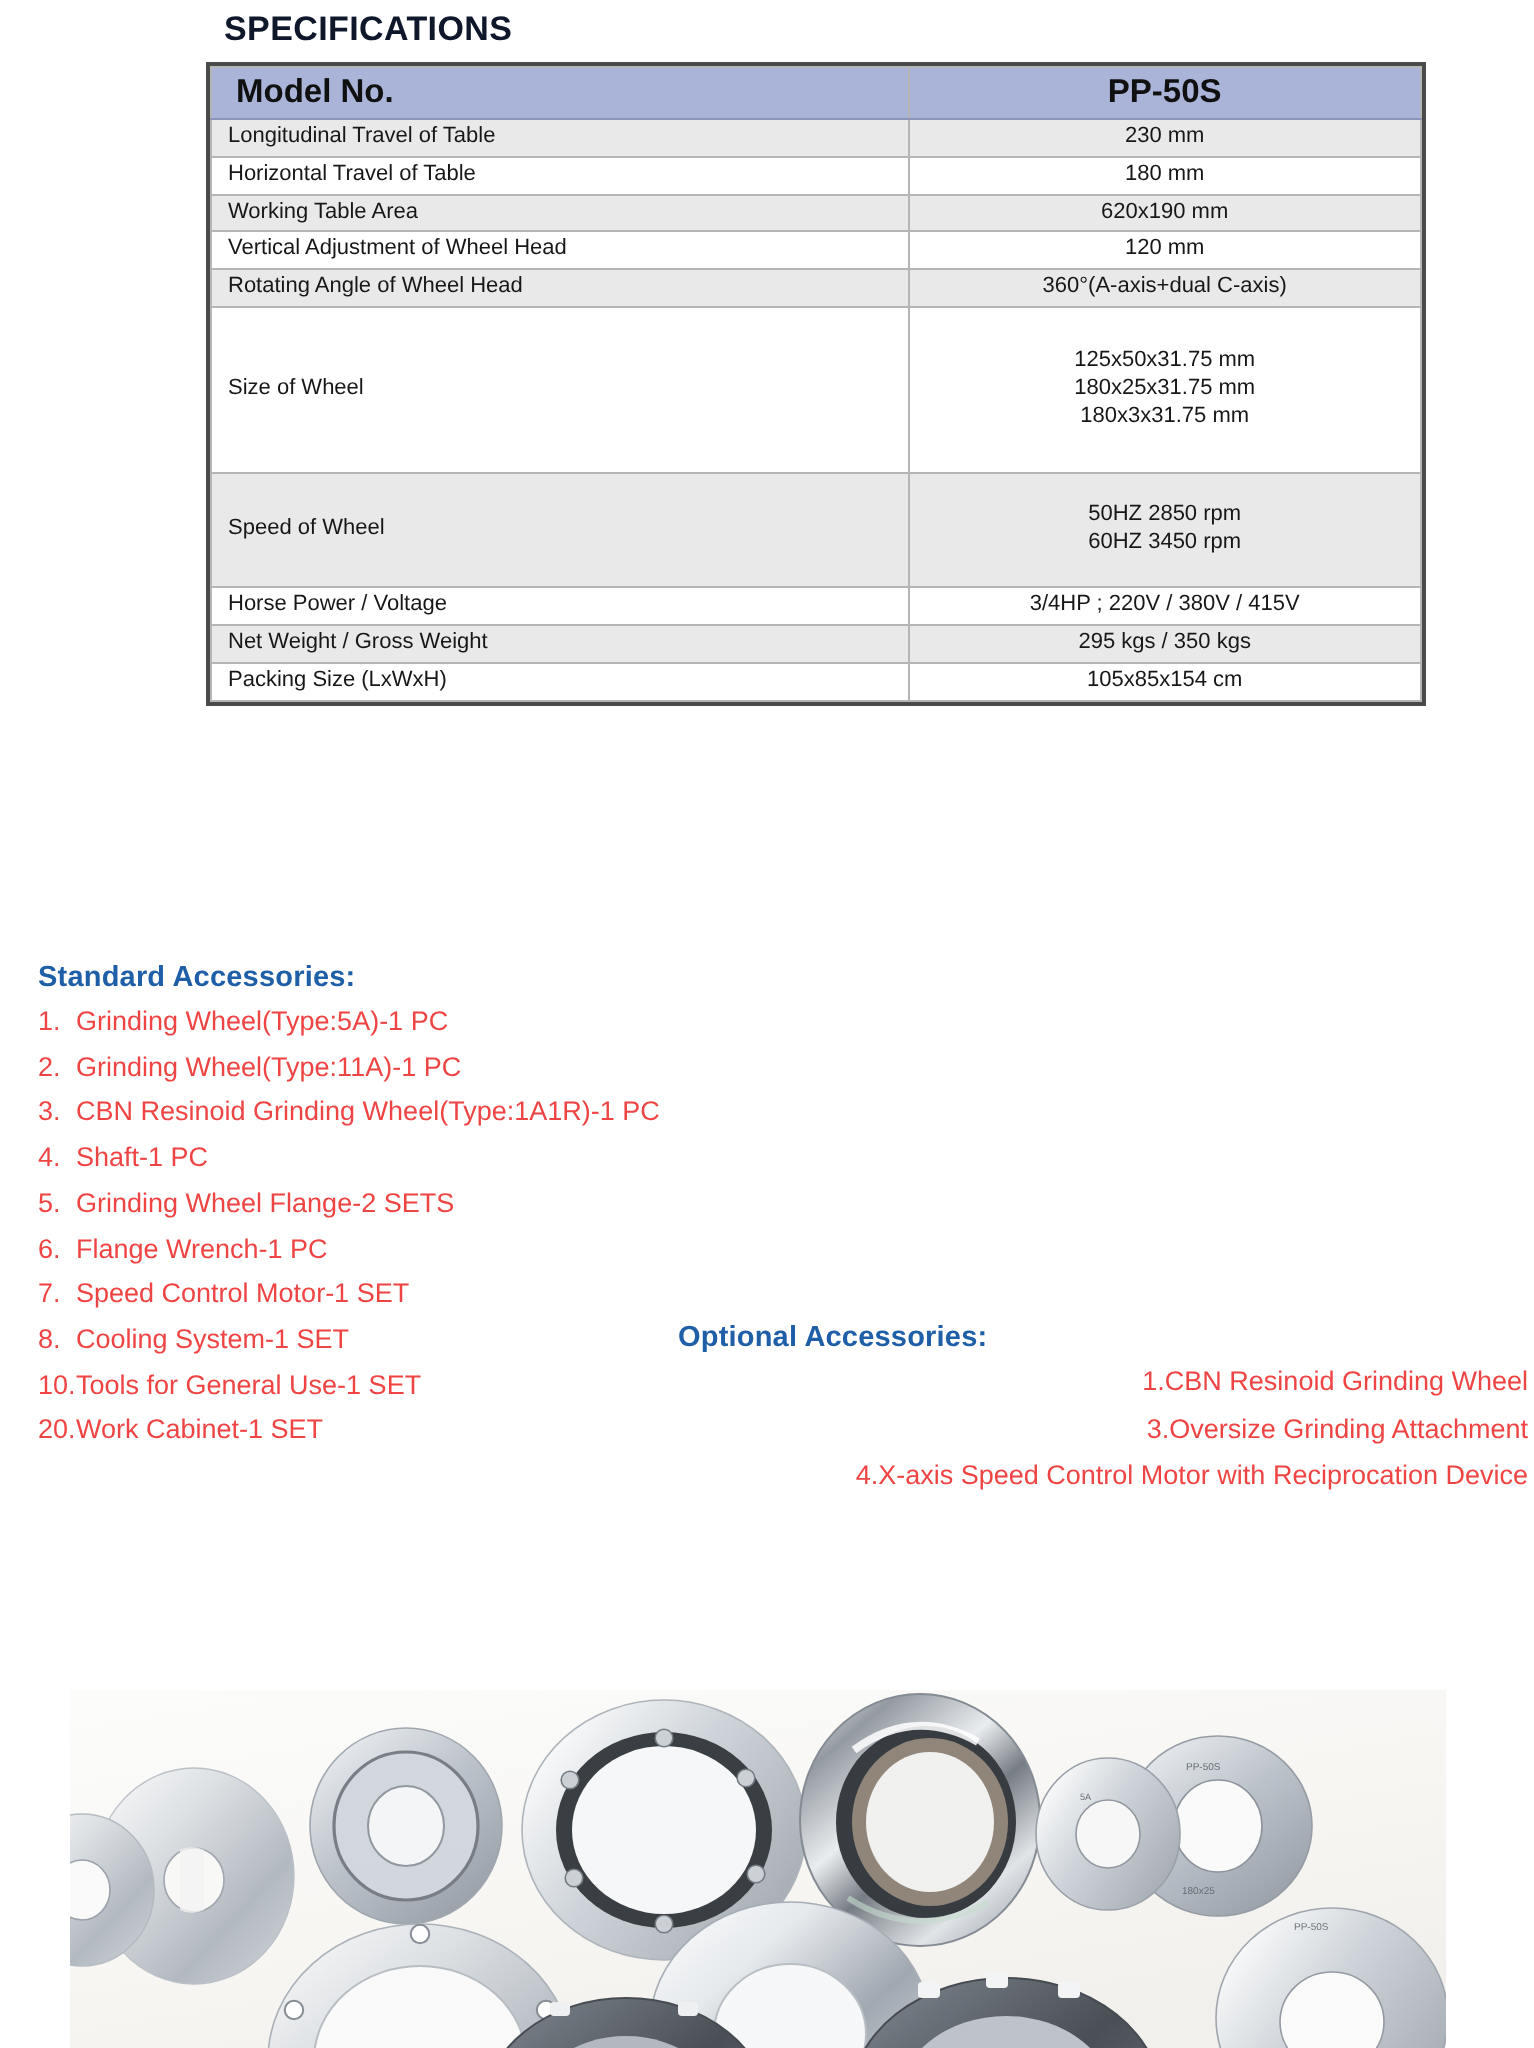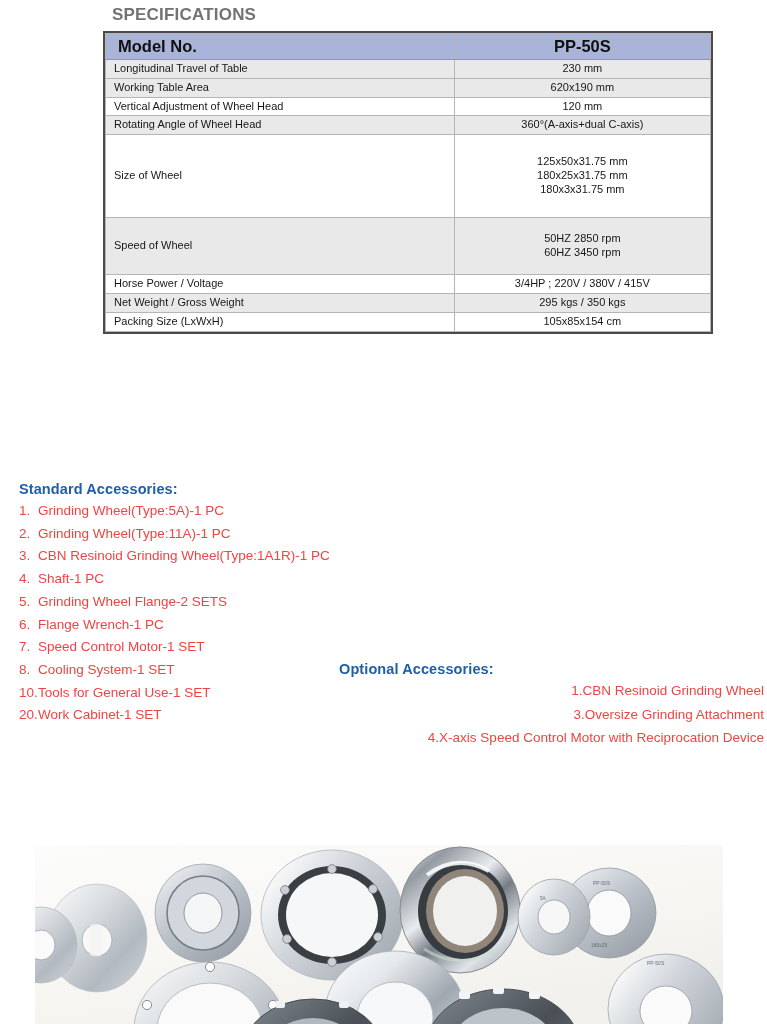--- a/index.html
+++ b/index.html
@@ -19,21 +19,21 @@
   }
 
   
   .spec-heading {
     position: absolute;
     left: 112px;
     top: 5px;
     font-size: 17px;
     font-weight: bold;
     letter-spacing: 0.2px;
-    color: #737373;
+    color: #0f172a;
   }
 
   
   .spec-table-wrap {
     position: absolute;
     left: 103px;
     top: 31px;
     width: 610px;
     border: 2px solid #4a4a4a;
     box-sizing: border-box;
@@ -136,20 +136,24 @@
     </colgroup>
     <tbody id="spec-tbody">
       <tr class="header-row">
         <td class="lab">Model No.</td>
         <td class="val">PP-50S</td>
       </tr>
 
       <tr class="row-shaded">
         <td class="lab">Longitudinal Travel of Table</td>
         <td class="val">230 mm</td>
+      </tr>
+      <tr class="row-plain">
+        <td class="lab">Horizontal Travel of Table</td>
+        <td class="val">180 mm</td>
       </tr>
       <tr class="row-shaded">
         <td class="lab">Working Table Area</td>
         <td class="val">620x190 mm</td>
       </tr>
       <tr class="row-plain">
         <td class="lab">Vertical Adjustment of Wheel Head</td>
         <td class="val">120 mm</td>
       </tr>
       <tr class="row-shaded">

